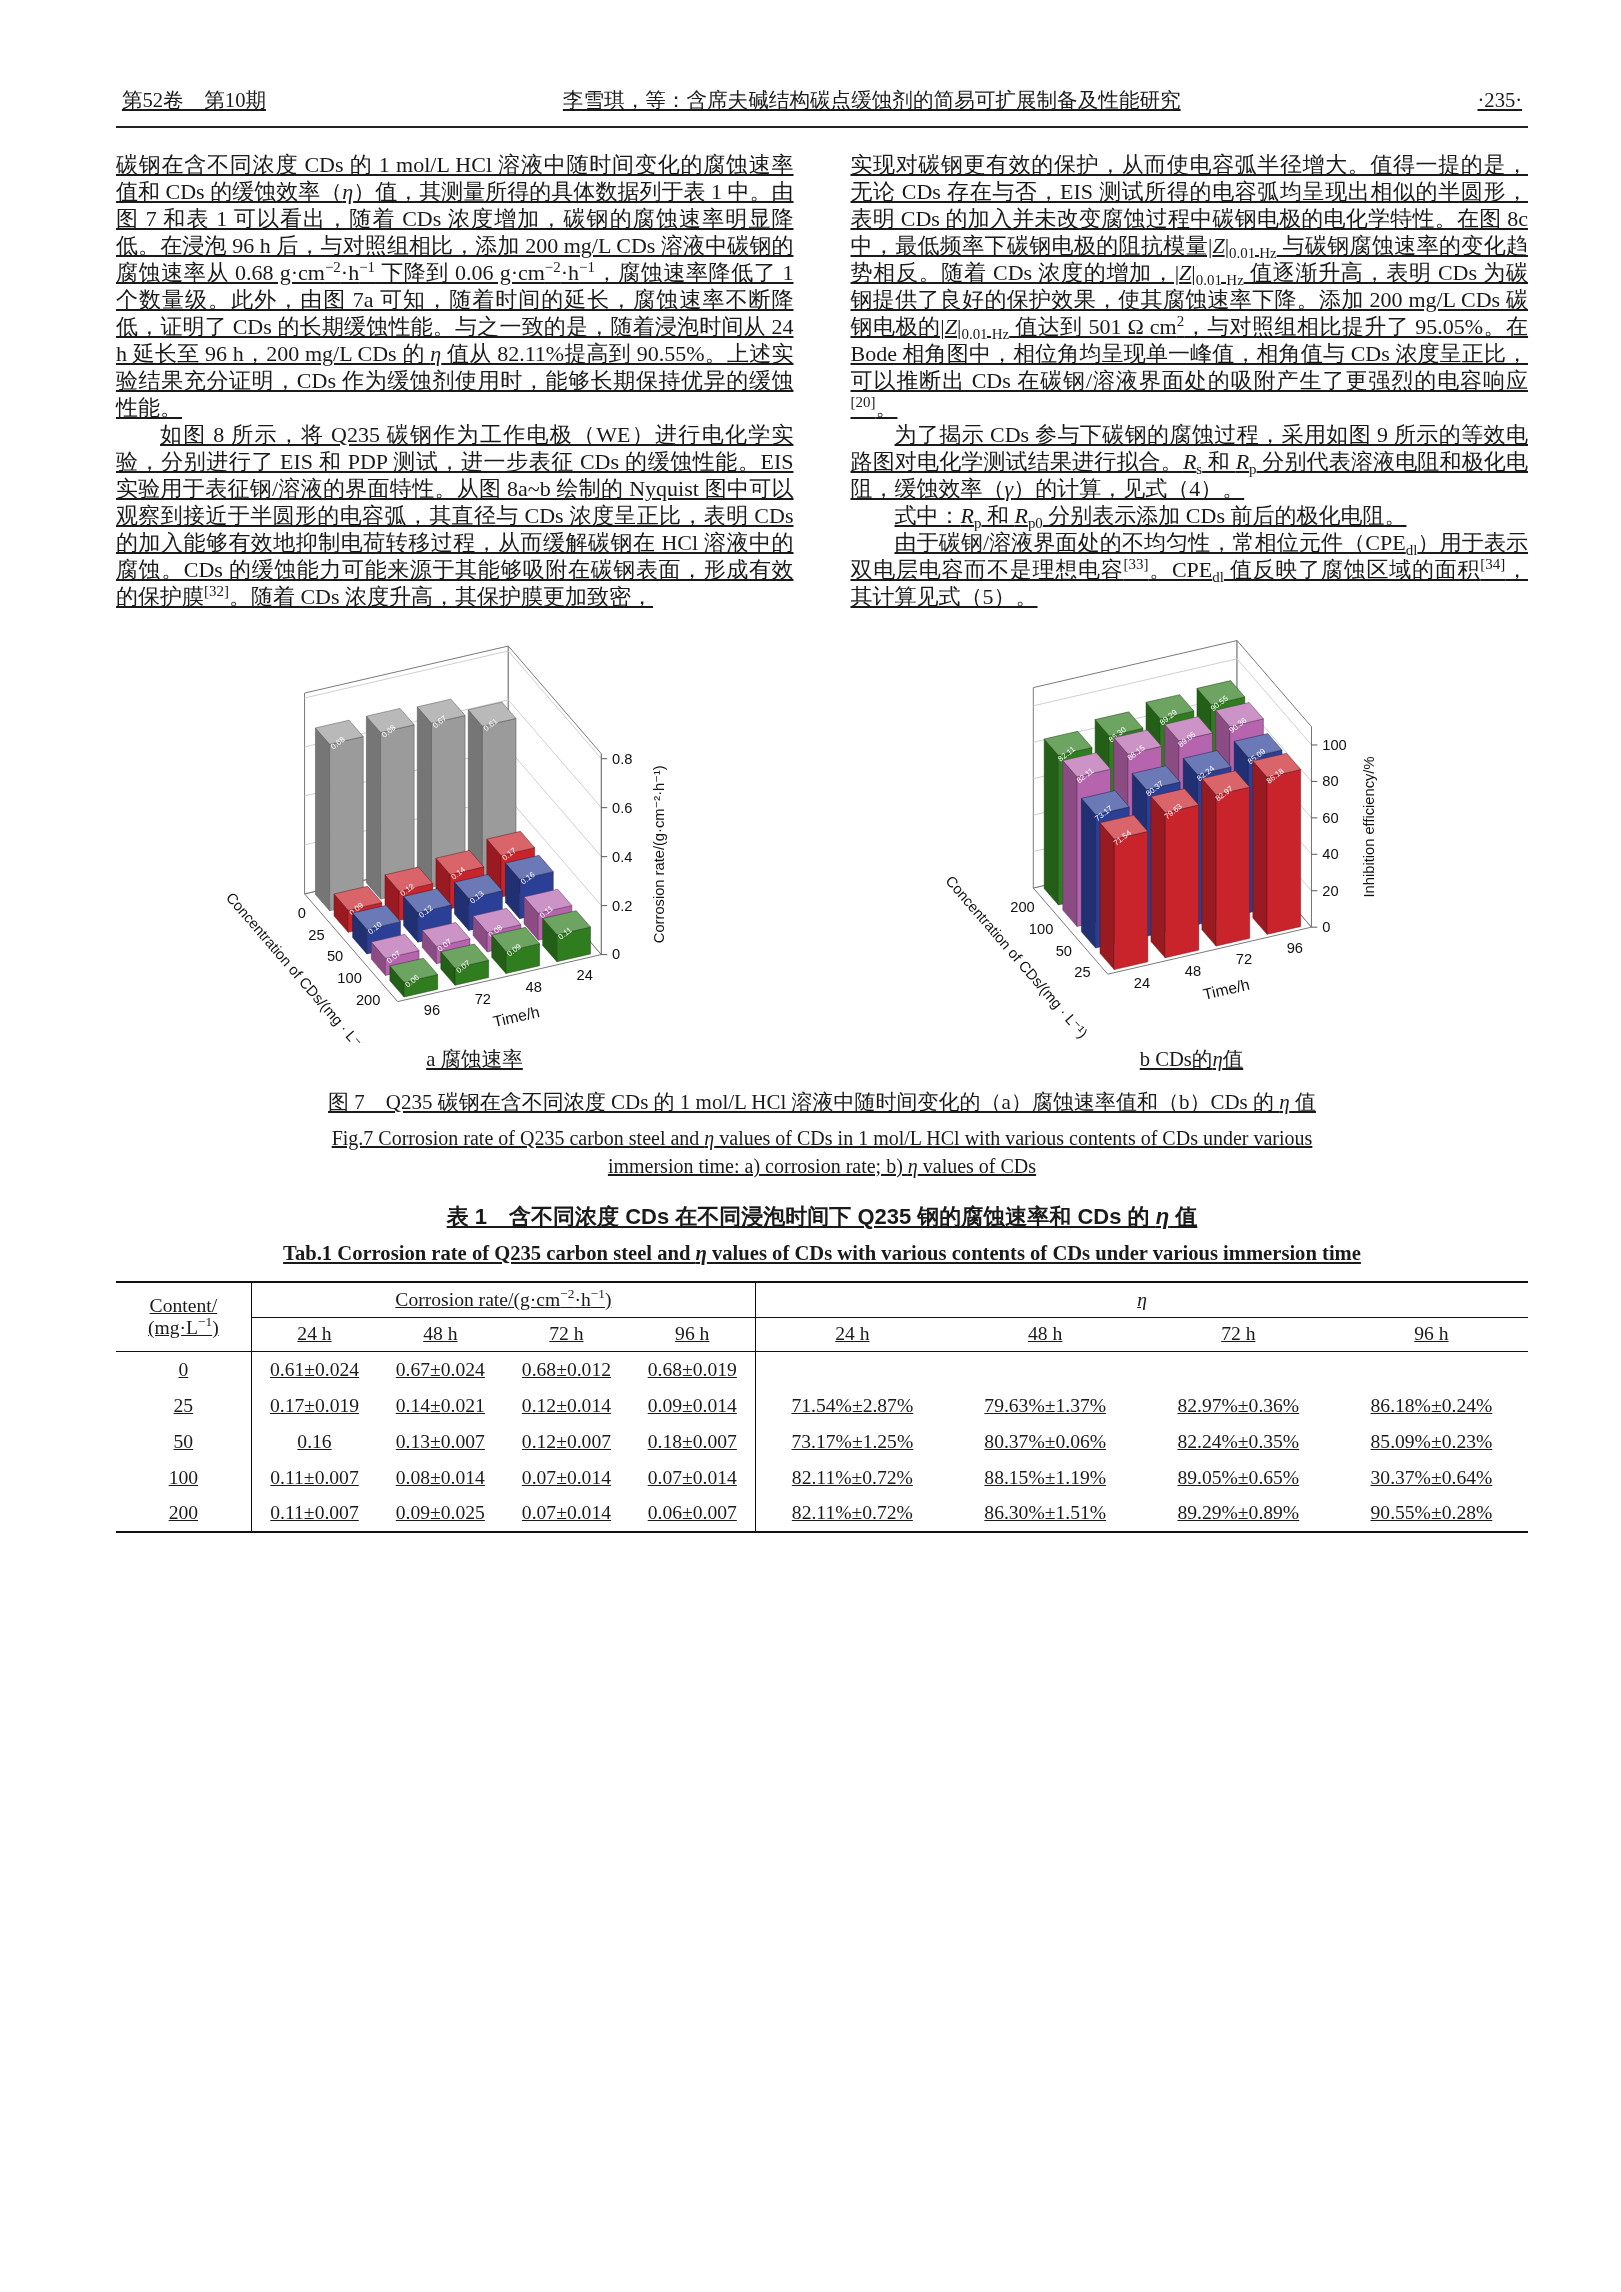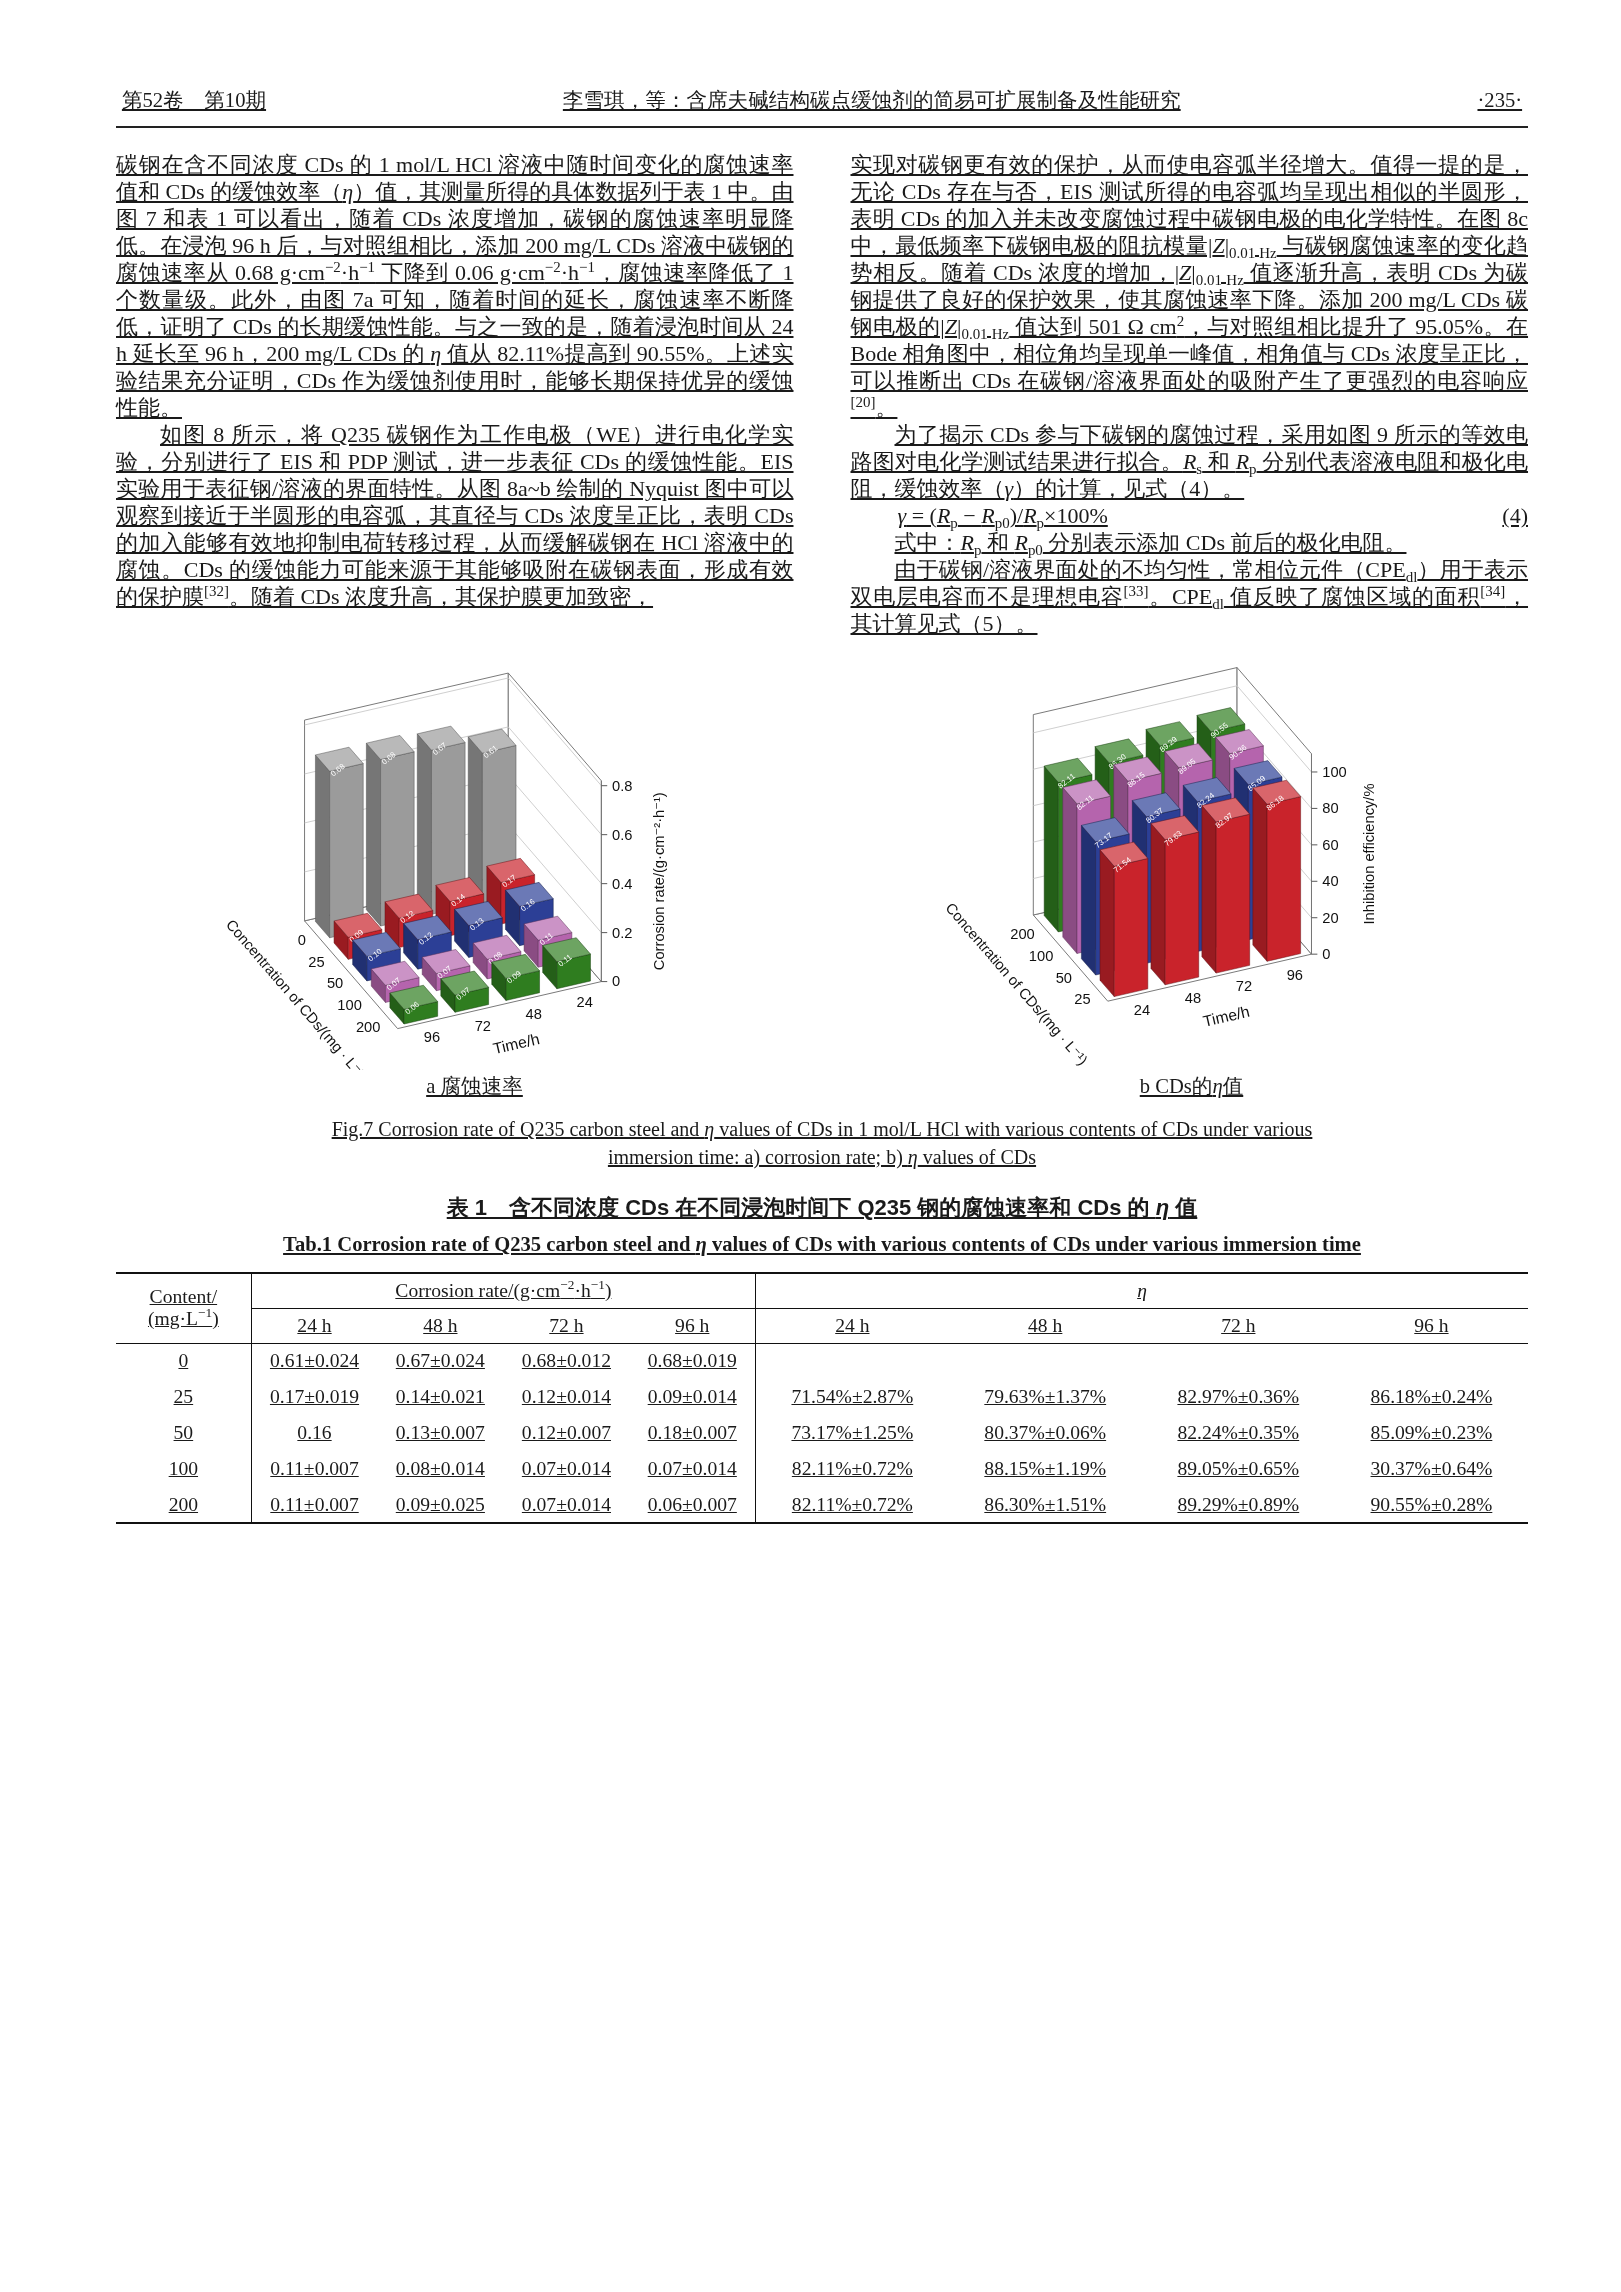--- a/index.html
+++ b/index.html
@@ -51,24 +51,20 @@
   <hr class="hdr-rule">
 
   <div class="cols">
     <div class="col">
       <p>碳钢在含不同浓度 CDs 的 1 mol/L HCl 溶液中随时间变化的腐蚀速率值和 CDs 的缓蚀效率（<i>η</i>）值，其测量所得的具体数据列于表 1 中。由图 7 和表 1 可以看出，随着 CDs 浓度增加，碳钢的腐蚀速率明显降低。在浸泡 96 h 后，与对照组相比，添加 200 mg/L CDs 溶液中碳钢的腐蚀速率从 0.68 g·cm<sup>−2</sup>·h<sup>−1</sup> 下降到 0.06 g·cm<sup>−2</sup>·h<sup>−1</sup>，腐蚀速率降低了 1 个数量级。此外，由图 7a 可知，随着时间的延长，腐蚀速率不断降低，证明了 CDs 的长期缓蚀性能。与之一致的是，随着浸泡时间从 24 h 延长至 96 h，200 mg/L CDs 的 <i>η</i> 值从 82.11%提高到 90.55%。上述实验结果充分证明，CDs 作为缓蚀剂使用时，能够长期保持优异的缓蚀性能。</p>
       <p class="indent">如图 8 所示，将 Q235 碳钢作为工作电极（WE）进行电化学实验，分别进行了 EIS 和 PDP 测试，进一步表征 CDs 的缓蚀性能。EIS 实验用于表征钢/溶液的界面特性。从图 8a~b 绘制的 Nyquist 图中可以观察到接近于半圆形的电容弧，其直径与 CDs 浓度呈正比，表明 CDs 的加入能够有效地抑制电荷转移过程，从而缓解碳钢在 HCl 溶液中的腐蚀。CDs 的缓蚀能力可能来源于其能够吸附在碳钢表面，形成有效的保护膜<sup>[32]</sup>。随着 CDs 浓度升高，其保护膜更加致密，</p>
     </div>
     <div class="col">
       <p>实现对碳钢更有效的保护，从而使电容弧半径增大。值得一提的是，无论 CDs 存在与否，EIS 测试所得的电容弧均呈现出相似的半圆形，表明 CDs 的加入并未改变腐蚀过程中碳钢电极的电化学特性。在图 8c 中，最低频率下碳钢电极的阻抗模量|<i>Z</i>|<sub>0.01 Hz</sub> 与碳钢腐蚀速率的变化趋势相反。随着 CDs 浓度的增加，|<i>Z</i>|<sub>0.01 Hz</sub> 值逐渐升高，表明 CDs 为碳钢提供了良好的保护效果，使其腐蚀速率下降。添加 200 mg/L CDs 碳钢电极的|<i>Z</i>|<sub>0.01 Hz</sub> 值达到 501 Ω cm<sup>2</sup>，与对照组相比提升了 95.05%。在 Bode 相角图中，相位角均呈现单一峰值，相角值与 CDs 浓度呈正比，可以推断出 CDs 在碳钢/溶液界面处的吸附产生了更强烈的电容响应<sup>[20]</sup>。</p>
       <p class="indent">为了揭示 CDs 参与下碳钢的腐蚀过程，采用如图 9 所示的等效电路图对电化学测试结果进行拟合。<i>R</i><sub>s</sub> 和 <i>R</i><sub>p</sub> 分别代表溶液电阻和极化电阻，缓蚀效率（<i>γ</i>）的计算，见式（4）。</p>
-      <div class="eqrow">
-        <span><i>γ</i> = (<i>R</i><sub>p</sub> − <i>R</i><sub>p0</sub>)/<i>R</i><sub>p</sub>×100%</span>
-        <span>(4)</span>
-      </div>
       <p class="indent">式中：<i>R</i><sub>p</sub> 和 <i>R</i><sub>p0</sub> 分别表示添加 CDs 前后的极化电阻。</p>
       <p class="indent">由于碳钢/溶液界面处的不均匀性，常相位元件（CPE<sub>dl</sub>）用于表示双电层电容而不是理想电容<sup>[33]</sup>。CPE<sub>dl</sub> 值反映了腐蚀区域的面积<sup>[34]</sup>，其计算见式（5）。</p>
     </div>
   </div>
 
   <div class="figures">
     <div class="fig-half">
       <svg class="chart3d" viewBox="0 0 732 415">
           <polygon points="192.5,263.0 400.5,215.0 495.5,325.0 287.5,373.0" fill="#ffffff" stroke="#777" stroke-width="1"></polygon>
           <polygon points="192.5,263.0 400.5,215.0 400.5,10.0 192.5,58.0" fill="#ffffff" stroke="#777" stroke-width="1"></polygon>
@@ -280,20 +276,21 @@
           <text x="499.5" y="153.2" font-size="15" text-anchor="start" fill="#111" font-family="Liberation Sans, DejaVu Sans, sans-serif">80</text>
           <line x1="488.5" y1="111" x2="494.5" y2="111" stroke="#555" stroke-width="1"></line>
           <text x="499.5" y="116" font-size="15" text-anchor="start" fill="#111" font-family="Liberation Sans, DejaVu Sans, sans-serif">100</text>
           <text x="552.5" y="194.7" font-size="15" text-anchor="middle" fill="#111" font-family="Liberation Sans, DejaVu Sans, sans-serif" transform="rotate(-90 552.5 194.7)">Inhibition efficiency/%</text>
         </svg>
       <div class="panel-caption">b CDs的<i>η</i>值</div>
     </div>
   </div>
 
   <div class="figcap">
+    <div class="zh">图 7　Q235 碳钢在含不同浓度 CDs 的 1 mol/L HCl 溶液中随时间变化的（a）腐蚀速率值和（b）CDs 的 <i>η</i> 值</div>
     <div class="en">Fig.7 Corrosion rate of Q235 carbon steel and <i>η</i> values of CDs in 1 mol/L HCl with various contents of CDs under various immersion time: a) corrosion rate; b) <i>η</i> values of CDs</div>
   </div>
 
   <div class="tblcap-zh">表 1　含不同浓度 CDs 在不同浸泡时间下 Q235 钢的腐蚀速率和 CDs 的 <i>η</i> 值</div>
   <div class="tblcap-en">Tab.1 Corrosion rate of Q235 carbon steel and <i>η</i> values of CDs with various contents of CDs under various immersion time</div>
 
   <table class="datatable">
     <colgroup>
       <col style="width:137px">
       <col style="width:127px">

